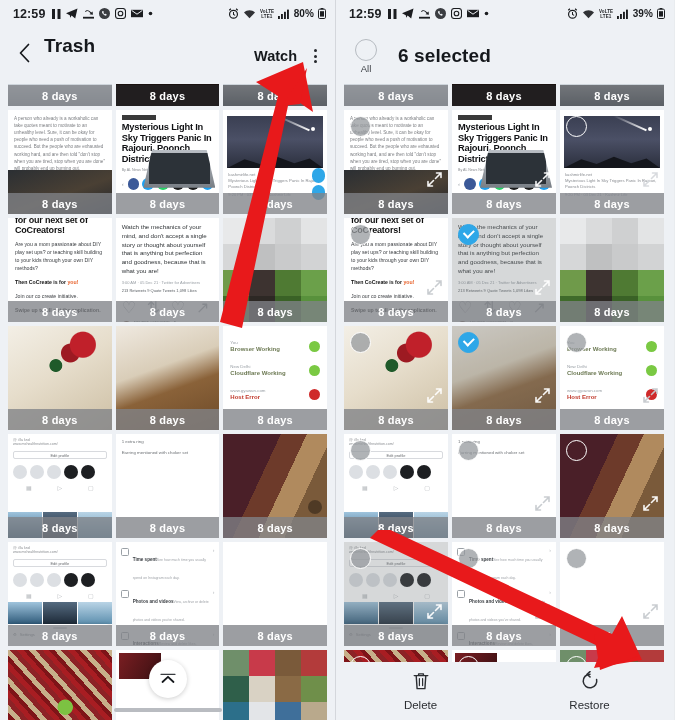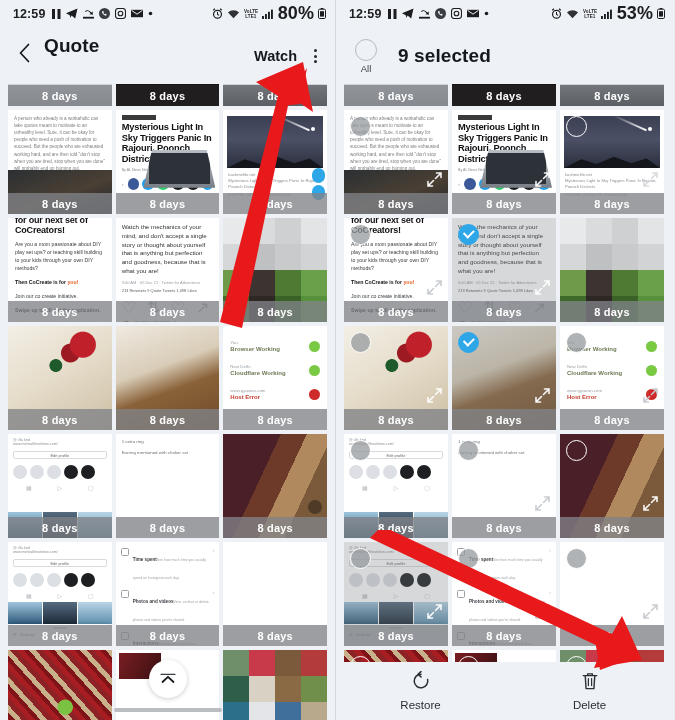--- a/index.html
+++ b/index.html
@@ -24,21 +24,21 @@
   
   .statusbar {
     height: 27px; display: flex; align-items: center;
     padding: 0 9px 0 13px; background: #eef1f5; color:#1b1d20;
     font-size: 12.5px; letter-spacing: .1px;
   }
   .sb-time { font-weight: 600; font-size: 12.5px; }
   .sb-left-icons { display:flex; align-items:center; gap:5px; margin-left:7px; }
   .sb-spacer { flex: 1; }
   .sb-right { display:flex; align-items:center; gap:4px; }
-  .sb-batt-text { font-weight:600; font-size:18px; margin-left:1px;}
+  .sb-batt-text { font-weight:600; font-size:10px; margin-left:1px;}
   .sbi { display:inline-flex; align-items:center; justify-content:center; }
 
   
   .header {
     height: 57px; display:flex; align-items:flex-start; padding: 8px 12px 0 10px;
     background:#eef1f5;
   }
   .back-btn { width:28px; height:30px; display:flex; align-items:center; justify-content:center; margin-top:5px; }
   .title-wrap { margin-left: 6px; flex:1; }
   .title { font-size: 19px; font-weight: 700; color:#15181c; line-height:22px; letter-spacing:.1px;}
@@ -286,21 +286,21 @@
 
       <div class="header">
         <div class="back-btn">
           <span>
             <svg width="13" height="20" viewBox="0 0 13 20">
                 <path d="M10.5 1.5 2.5 10l8 8.5" fill="none" stroke="#15181c" stroke-width="1.7" stroke-linecap="round" stroke-linejoin="round"></path>
               </svg>
           </span>
         </div>
         <div class="title-wrap">
-          <div class="title">Quote</div>
+          <div class="title">Trash</div>
         </div>
         <div class="hdr-actions">
           <div class="edit-btn">Watch</div>
           <div class="kebab">
               <i></i>
               <i></i>
               <i></i>
             </div>
         </div>
       </div>
@@ -661,37 +661,37 @@
             </svg>
           </span>
           <span class="sbi">
             <svg width="11" height="10" viewBox="0 0 11 10">
                 <rect x="0" y="7" width="1.9" height="3" fill="#1b1d20"></rect>
                 <rect x="3" y="5" width="1.9" height="5" fill="#1b1d20"></rect>
                 <rect x="6" y="2.8" width="1.9" height="7.2" fill="#1b1d20"></rect>
                 <rect x="9" y=".6" width="1.9" height="9.4" fill="#1b1d20"></rect>
               </svg>
           </span>
-          <span class="sb-batt-text">53%</span>
+          <span class="sb-batt-text">39%</span>
           <span class="sbi">
             <svg width="8" height="11" viewBox="0 0 8 11">
                 <rect x="2.6" y="0" width="2.8" height="1.2" fill="#1b1d20"></rect>
                 <rect x=".5" y="1.2" width="7" height="9.3" rx="1.2" fill="none" stroke="#1b1d20" stroke-width="1"></rect>
                 <rect x="2" y="3.2" width="4" height="5.4" fill="#1b1d20"></rect>
               </svg>
           </span>
         </span>
       </div>
 
       <div class="header sel">
         <div class="all-chip">
           <div class="all-circle"></div>
           <div class="all-label">All</div>
         </div>
-        <div class="sel-title">9 selected</div>
+        <div class="sel-title">6 selected</div>
       </div>
 
       <div class="grid with-bottom">
 
         <div class="row">
           <div class="tile partial">
             <div class="tile-art art-phone"></div>
             <div class="days-bar">8 days</div>
           </div>
           <div class="tile partial">
@@ -1038,34 +1038,34 @@
             </div>
             <div class="check"></div>
           </div>
         </div>
       </div>
 
       <div class="bottombar">
         <div class="bb-item">
           <span>
             <svg width="20" height="20" viewBox="0 0 20 20">
-                <path d="M10 3.2a6.8 6.8 0 1 0 6.6 5.2" fill="none" stroke="#2b2e32" stroke-width="1.5" stroke-linecap="round"></path>
-                <path d="M10 .6 7 3.3l3 2.6" fill="none" stroke="#2b2e32" stroke-width="1.5" stroke-linecap="round" stroke-linejoin="round"></path>
-              </svg>
-          </span>
-          <span class="bb-label">Restore</span>
+                <path d="M3.2 4.6h13.6M7.6 4.6V2.9h4.8v1.7M5.2 4.6l.9 13h7.8l.9-13" fill="none" stroke="#2b2e32" stroke-width="1.4" stroke-linecap="round" stroke-linejoin="round"></path>
+                <path d="M8.4 7.6v7M11.6 7.6v7" stroke="#2b2e32" stroke-width="1.2" stroke-linecap="round"></path>
+              </svg>
+          </span>
+          <span class="bb-label">Delete</span>
         </div>
         <div class="bb-item">
           <span>
             <svg width="20" height="20" viewBox="0 0 20 20">
-                <path d="M3.2 4.6h13.6M7.6 4.6V2.9h4.8v1.7M5.2 4.6l.9 13h7.8l.9-13" fill="none" stroke="#2b2e32" stroke-width="1.4" stroke-linecap="round" stroke-linejoin="round"></path>
-                <path d="M8.4 7.6v7M11.6 7.6v7" stroke="#2b2e32" stroke-width="1.2" stroke-linecap="round"></path>
-              </svg>
-          </span>
-          <span class="bb-label">Delete</span>
+                <path d="M10 3.2a6.8 6.8 0 1 0 6.6 5.2" fill="none" stroke="#2b2e32" stroke-width="1.5" stroke-linecap="round"></path>
+                <path d="M10 .6 7 3.3l3 2.6" fill="none" stroke="#2b2e32" stroke-width="1.5" stroke-linecap="round" stroke-linejoin="round"></path>
+              </svg>
+          </span>
+          <span class="bb-label">Restore</span>
         </div>
       </div>
 
       <svg class="arrow-svg" style="left:30px;top:530px;" width="290" height="160" viewBox="0 0 290 160">
         <path d="M4 8 L236 118 L228 138 L276 130 L256 86 L246 104 L16 -4 Z" fill="#e8191b"></path>
         <path d="M228 104 L272 126 L234 140 Z" fill="#e8191b"></path>
       </svg>
 
     </div>
   </div>

